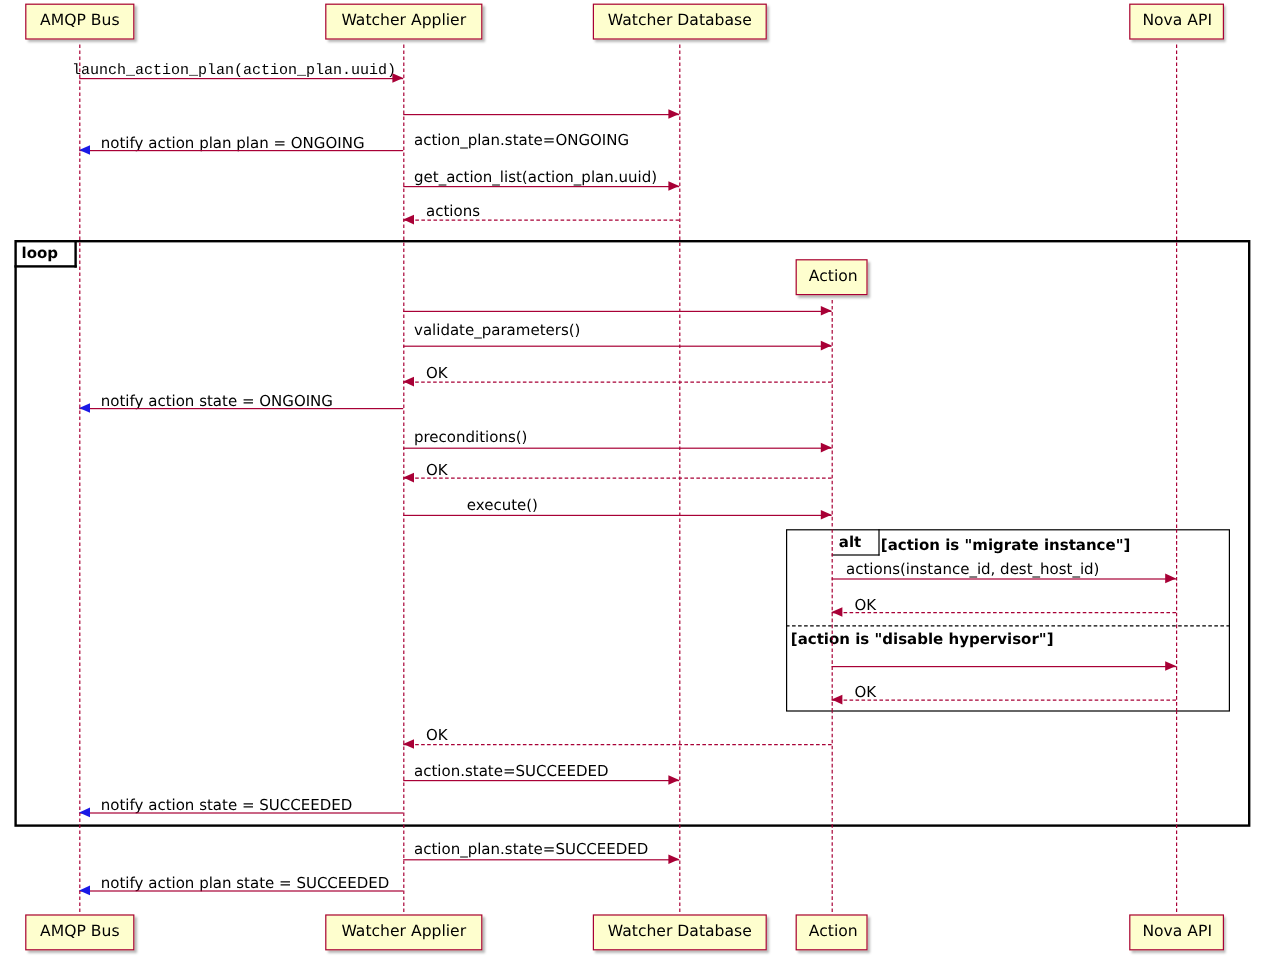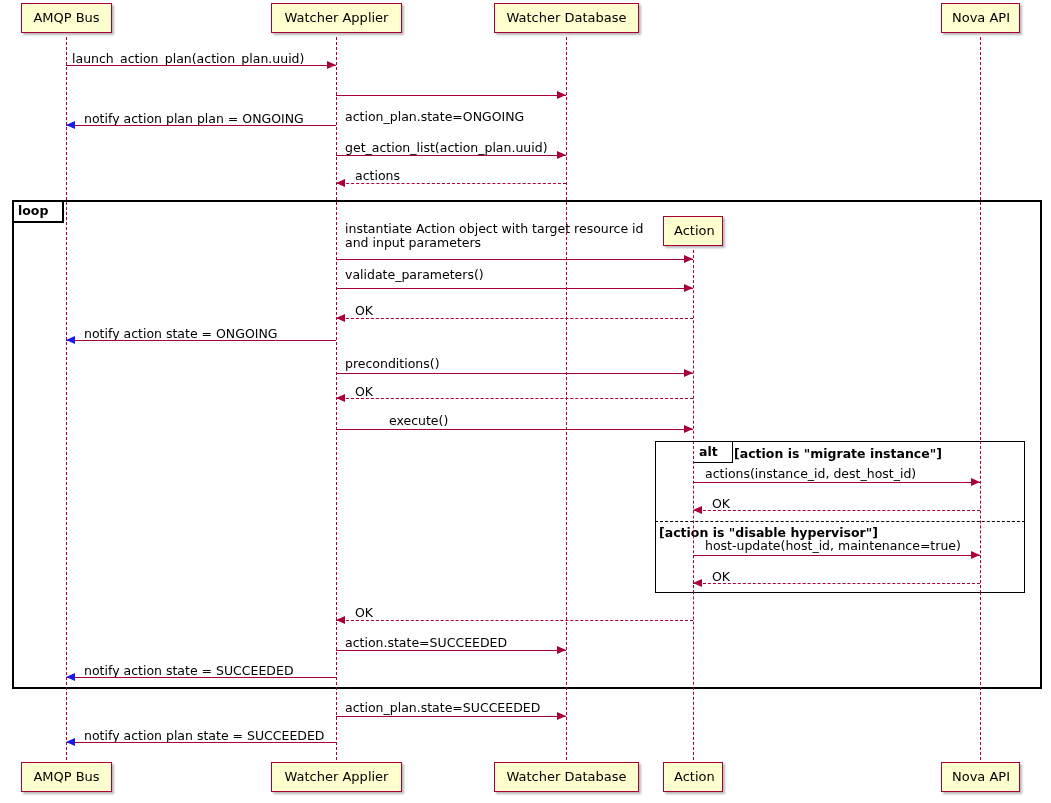--- a/index.html
+++ b/index.html
@@ -139,42 +139,40 @@
   <div class="participant" style="left:494px; top:3px; width:145px;">
     <span>Watcher Database</span>
   </div>
   <div class="participant" style="left:663px; top:216px; width:60px;">
     <span>Action</span>
   </div>
   <div class="participant" style="left:941px; top:3px; width:79px;">
     <span>Nova API</span>
   </div>
 
-  <div class="msg-label" style="left:72px; top:52px;">launch_action_plan(action_plan.uuid)</div>
+  <div class="msg-label" style="left:60px; top:52px;font-family:Liberation Mono, monospace;">launch_action_plan(action_plan.uuid)</div>
   <div class="msg-line solid" style="left:66px; top:65px; width:270px;"></div>
   <div class="arrowhead right" style="left:327px; top:61px;"></div>
 
   <div class="msg-label" style="left:345px; top:82px;margin-top:28px;">action_plan.state=ONGOING</div>
   <div class="msg-line solid" style="left:336px; top:95px; width:230px;"></div>
   <div class="arrowhead right" style="left:557px; top:91px;"></div>
 
   <div class="msg-label" style="left:84px; top:112px;">notify action plan plan = ONGOING</div>
   <div class="msg-line solid" style="left:66px; top:125px; width:270px;"></div>
   <div class="arrowhead left blue" style="left:66px; top:121px;"></div>
 
   <div class="msg-label" style="left:345px; top:141px;">get_action_list(action_plan.uuid)</div>
   <div class="msg-line solid" style="left:336px; top:155px; width:230px;"></div>
   <div class="arrowhead right" style="left:557px; top:151px;"></div>
 
   <div class="msg-label" style="left:355px; top:169px;">actions</div>
   <div class="msg-line dotted" style="left:336px; top:183px; width:230px;"></div>
   <div class="arrowhead left" style="left:336px; top:179px;"></div>
 
-  <div class="msg-label" style="left:345px; top:222px;"><span style="white-space:pre-line;">instantiate Action object with target resource id
-and input parameters</span></div>
   <div class="msg-line solid" style="left:336px; top:259px; width:357px;"></div>
   <div class="arrowhead right" style="left:684px; top:255px;"></div>
 
   <div class="msg-label" style="left:345px; top:268px;">validate_parameters()</div>
   <div class="msg-line solid" style="left:336px; top:288px; width:357px;"></div>
   <div class="arrowhead right" style="left:684px; top:284px;"></div>
 
   <div class="msg-label" style="left:355px; top:304px;">OK</div>
   <div class="msg-line dotted" style="left:336px; top:318px; width:357px;"></div>
   <div class="arrowhead left" style="left:336px; top:314px;"></div>
@@ -196,21 +194,20 @@
   <div class="arrowhead right" style="left:684px; top:425px;"></div>
 
   <div class="msg-label" style="left:705px; top:467px;">actions(instance_id, dest_host_id)</div>
   <div class="msg-line solid" style="left:693px; top:482px; width:287px;"></div>
   <div class="arrowhead right" style="left:971px; top:478px;"></div>
 
   <div class="msg-label" style="left:712px; top:497px;">OK</div>
   <div class="msg-line dotted" style="left:693px; top:510px; width:287px;"></div>
   <div class="arrowhead left" style="left:693px; top:506px;"></div>
 
-  <div class="msg-label" style="left:705px; top:539px;">host-update(host_id, maintenance=true)</div>
   <div class="msg-line solid" style="left:693px; top:555px; width:287px;"></div>
   <div class="arrowhead right" style="left:971px; top:551px;"></div>
 
   <div class="msg-label" style="left:712px; top:570px;">OK</div>
   <div class="msg-line dotted" style="left:693px; top:583px; width:287px;"></div>
   <div class="arrowhead left" style="left:693px; top:579px;"></div>
 
   <div class="msg-label" style="left:355px; top:606px;">OK</div>
   <div class="msg-line dotted" style="left:336px; top:620px; width:357px;"></div>
   <div class="arrowhead left" style="left:336px; top:616px;"></div>

